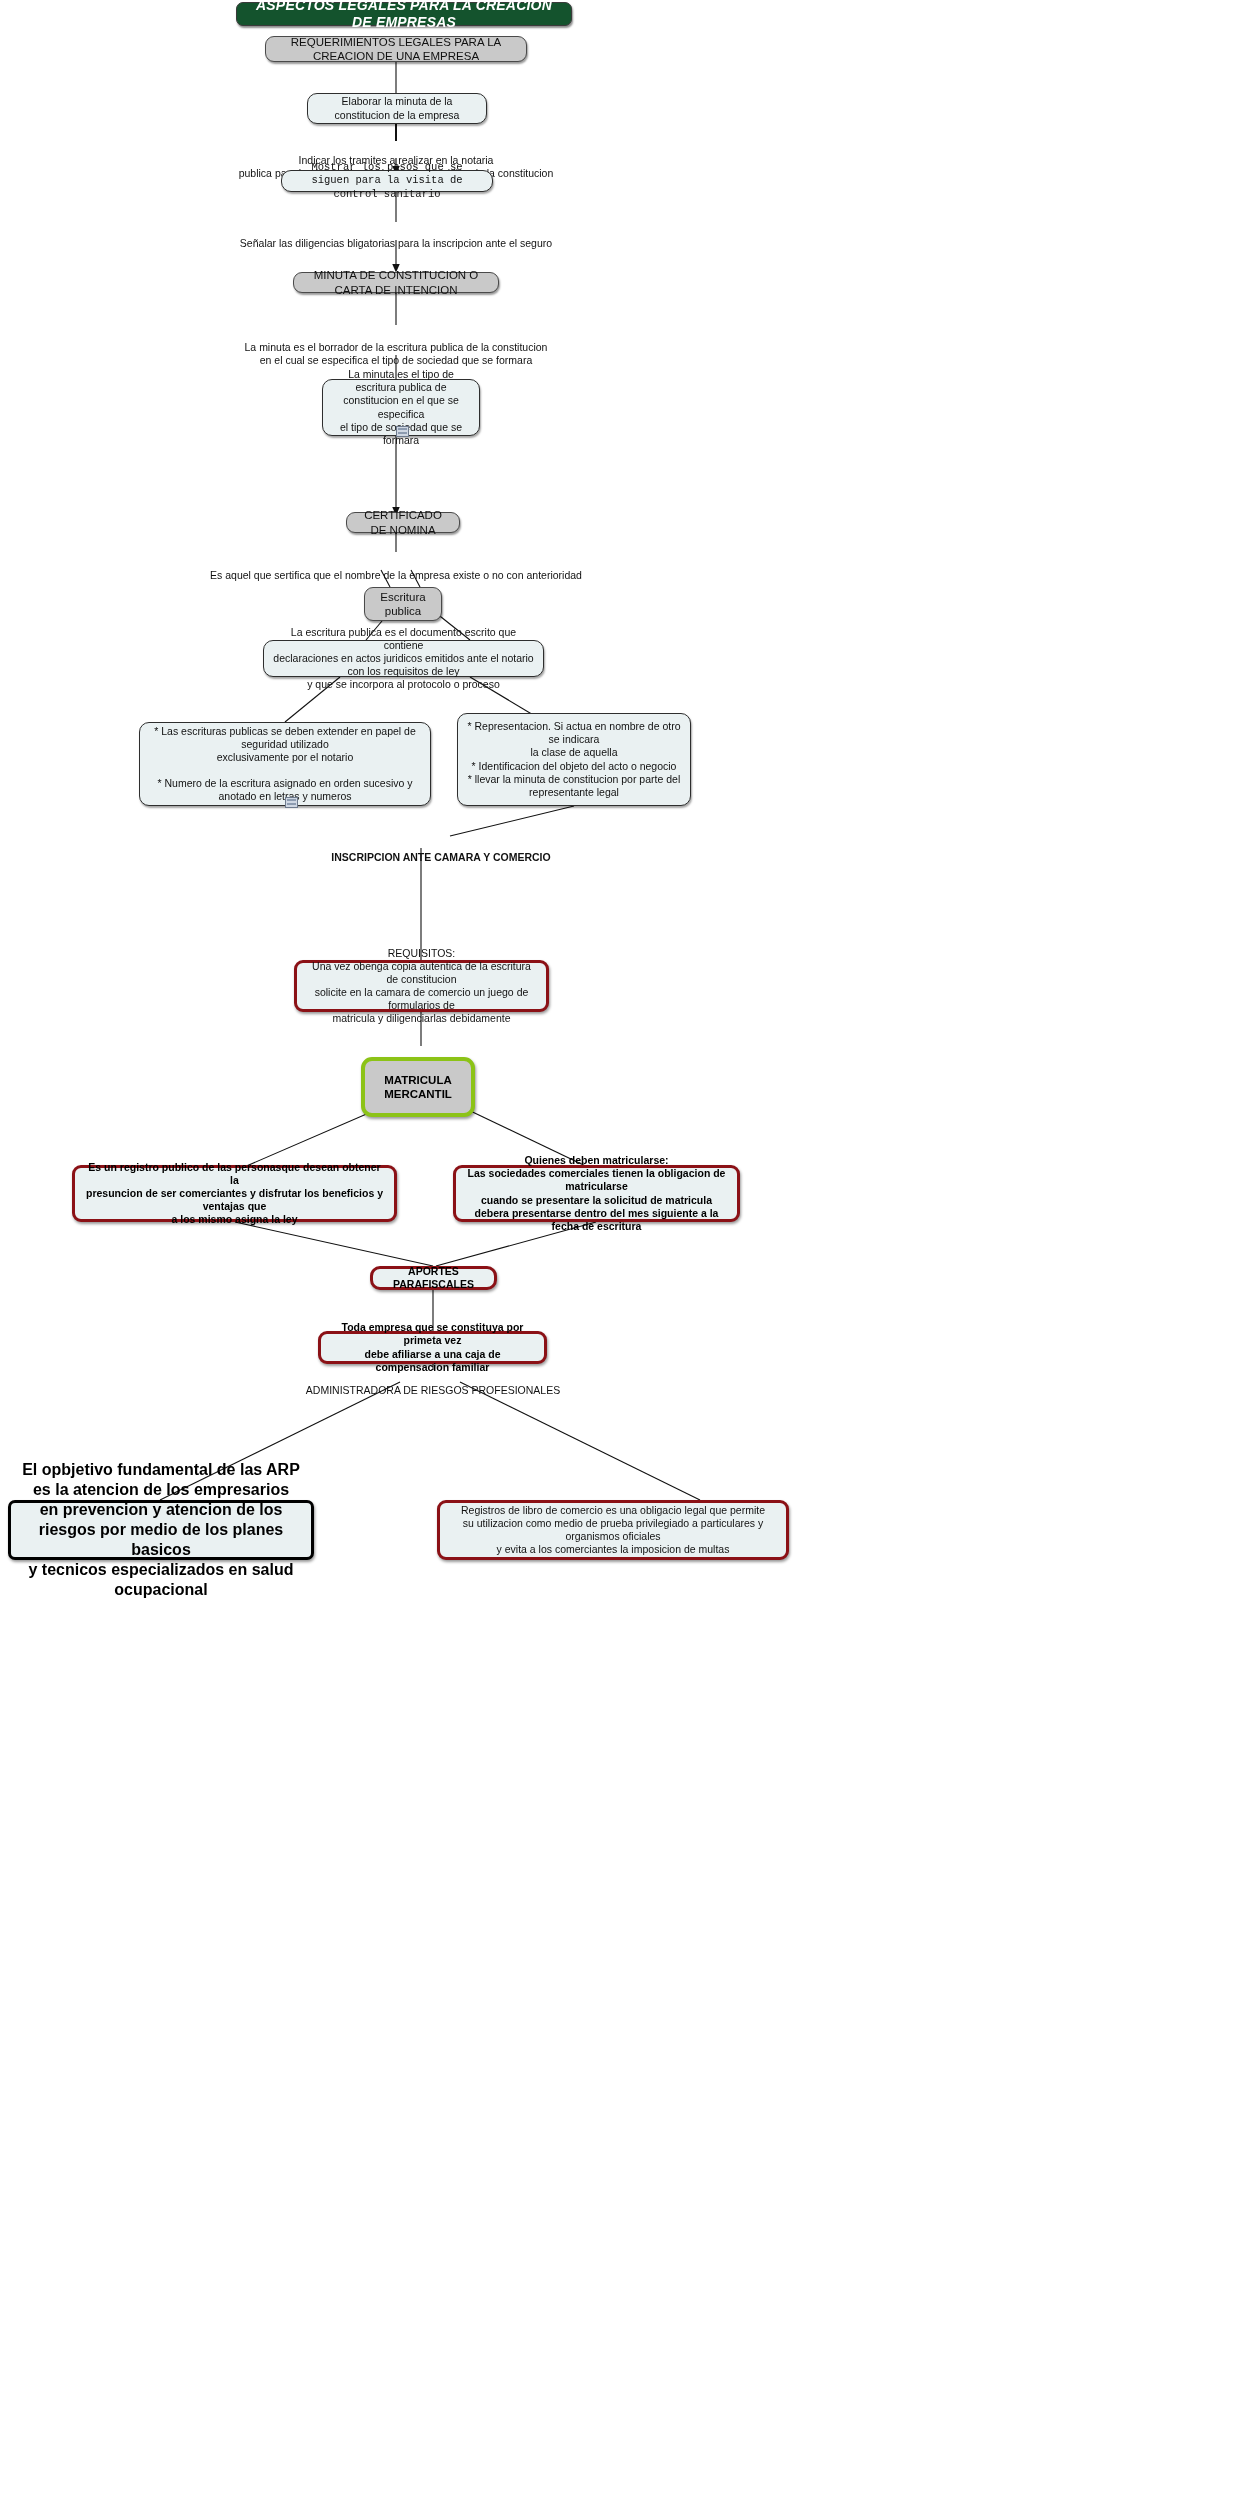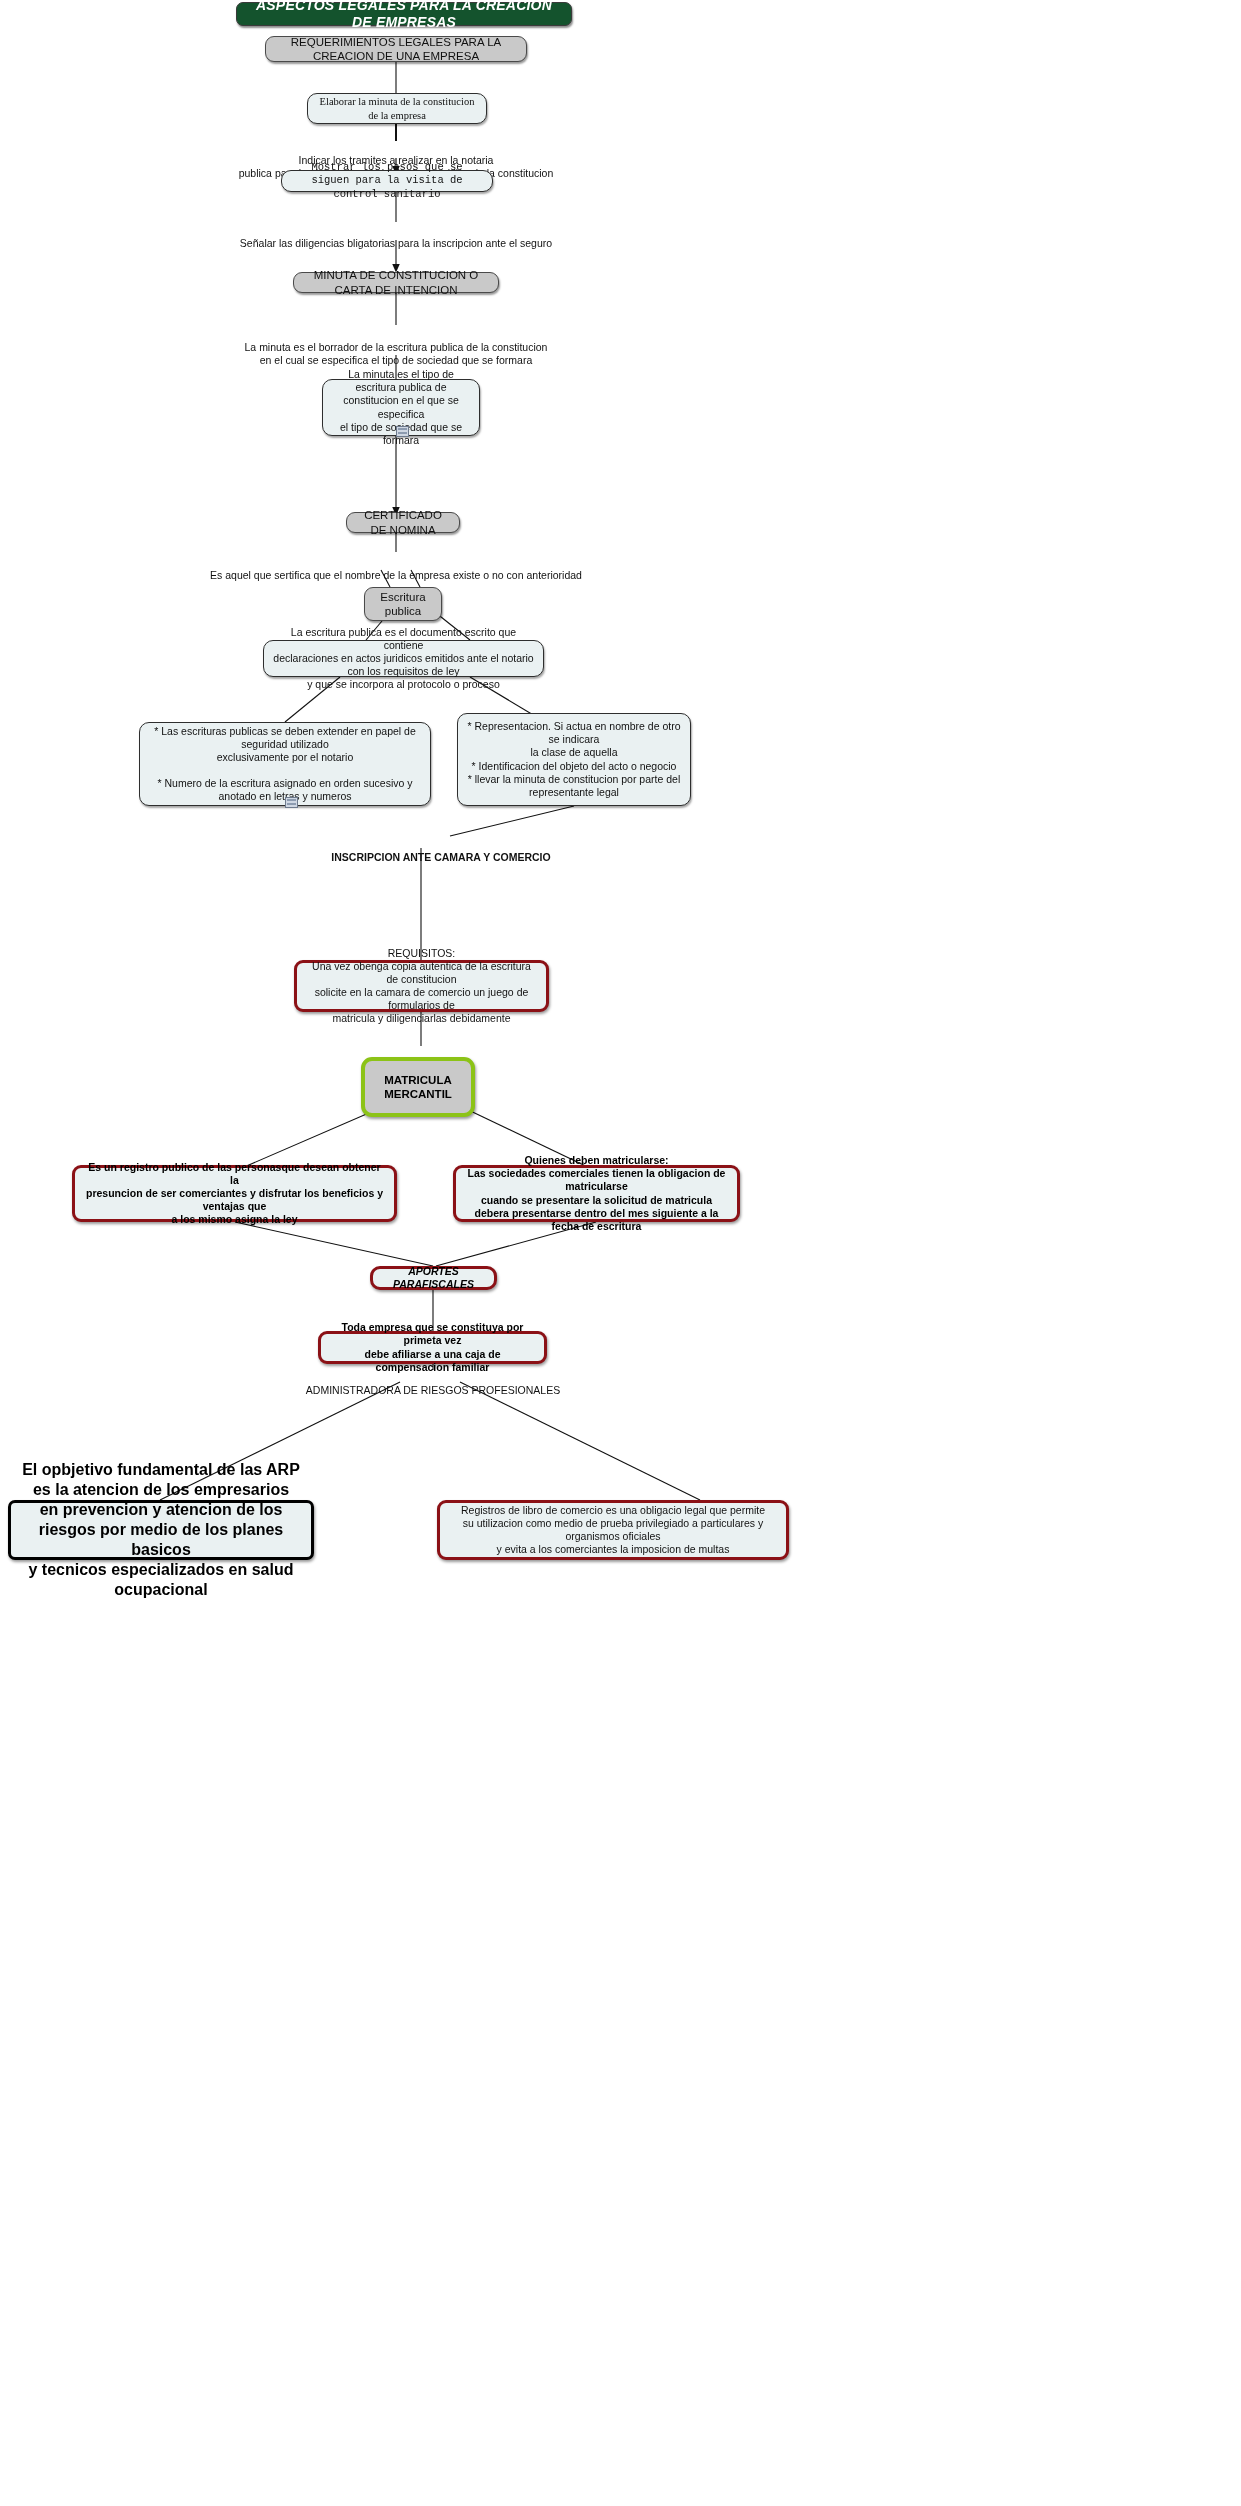--- a/index.html
+++ b/index.html
@@ -25,21 +25,21 @@
       color:#111;line-height:1.3;white-space:pre-line;}
   .red-node{background:#eaf1f2;border:3px solid #8b1116;border-radius:9px;
       color:#111;font-size:10.5px;box-shadow:1px 2px 3px rgba(0,0,0,.4);}
   .red-node-bold{background:#eaf1f2;border:3px solid #8b1116;border-radius:9px;
       color:#000;font-size:10.5px;font-weight:bold;box-shadow:1px 2px 3px rgba(0,0,0,.4);}
   .green-node{background:#c9c9c9;border:4px solid #8cc317;border-radius:11px;
       color:#000;font-size:11.5px;font-weight:bold;box-shadow:1px 2px 3px rgba(0,0,0,.4);margin-top:11px;}
   .green-outline-node{background:#eaf1f2;border:3px solid #000000;border-radius:7px;
       color:#000;font-size:16px;font-weight:bold;box-shadow:1px 2px 3px rgba(0,0,0,.4);}
   .red-pill{background:#eaf1f2;border:3px solid #8b1116;border-radius:10px;
-      color:#000;font-size:10.5px;font-weight:bold;font-style:italic;
+      color:#000;font-size:10.5px;font-weight:bold;
       box-shadow:1px 2px 3px rgba(0,0,0,.4);}
   .bold-label{font-weight:bold;font-size:10.5px;color:#111;}
   .pad{padding:5px 9px;}
 
   .mini-icon{position:absolute;width:11px;height:9px;z-index:5;
       background:#cfd7e3;border:1px solid #6d7a8d;}
   .mini-icon::before{content:"";position:absolute;left:1px;top:1px;right:1px;height:2px;
       background:#8c9bb0;}
   .mini-icon::after{content:"";position:absolute;left:1px;top:5px;right:1px;height:2px;
       background:#8c9bb0;}
@@ -106,21 +106,21 @@
   </svg>
 
   <div class="node title-node pad" style="left:236px;top:2px;width:336px;height:24px;">
     <span>ASPECTOS LEGALES PARA LA CREACION DE EMPRESAS</span>
   </div>
 
   <div class="node grey-node pad" style="left:265px;top:36px;width:262px;height:26px;">
     <span>REQUERIMIENTOS LEGALES PARA  LA CREACION DE UNA EMPRESA</span>
   </div>
 
-  <div class="node pale-node pad" style="left:307px;top:93px;width:180px;height:31px;font-family:Liberation Serif, serif;">
+  <div class="node pale-node pad" style="left:307px;top:93px;width:180px;height:31px;">
     <span>Elaborar la minuta de la constitucion de la empresa</span>
   </div>
 
   <div class="plain-text" style="left:196px;top:140px;width:400px;">
     <span>Indicar los tramites a realizar en la notaria
 publica para la elaboracion  de la escritura  publica de la constitucion</span>
   </div>
 
   <div class="node pale-node pad" style="left:281px;top:170px;width:212px;height:22px;font-family:Liberation Mono, monospace;">
     <span>Mostrar los pasos que se siguen para la visita de control sanitario</span>

